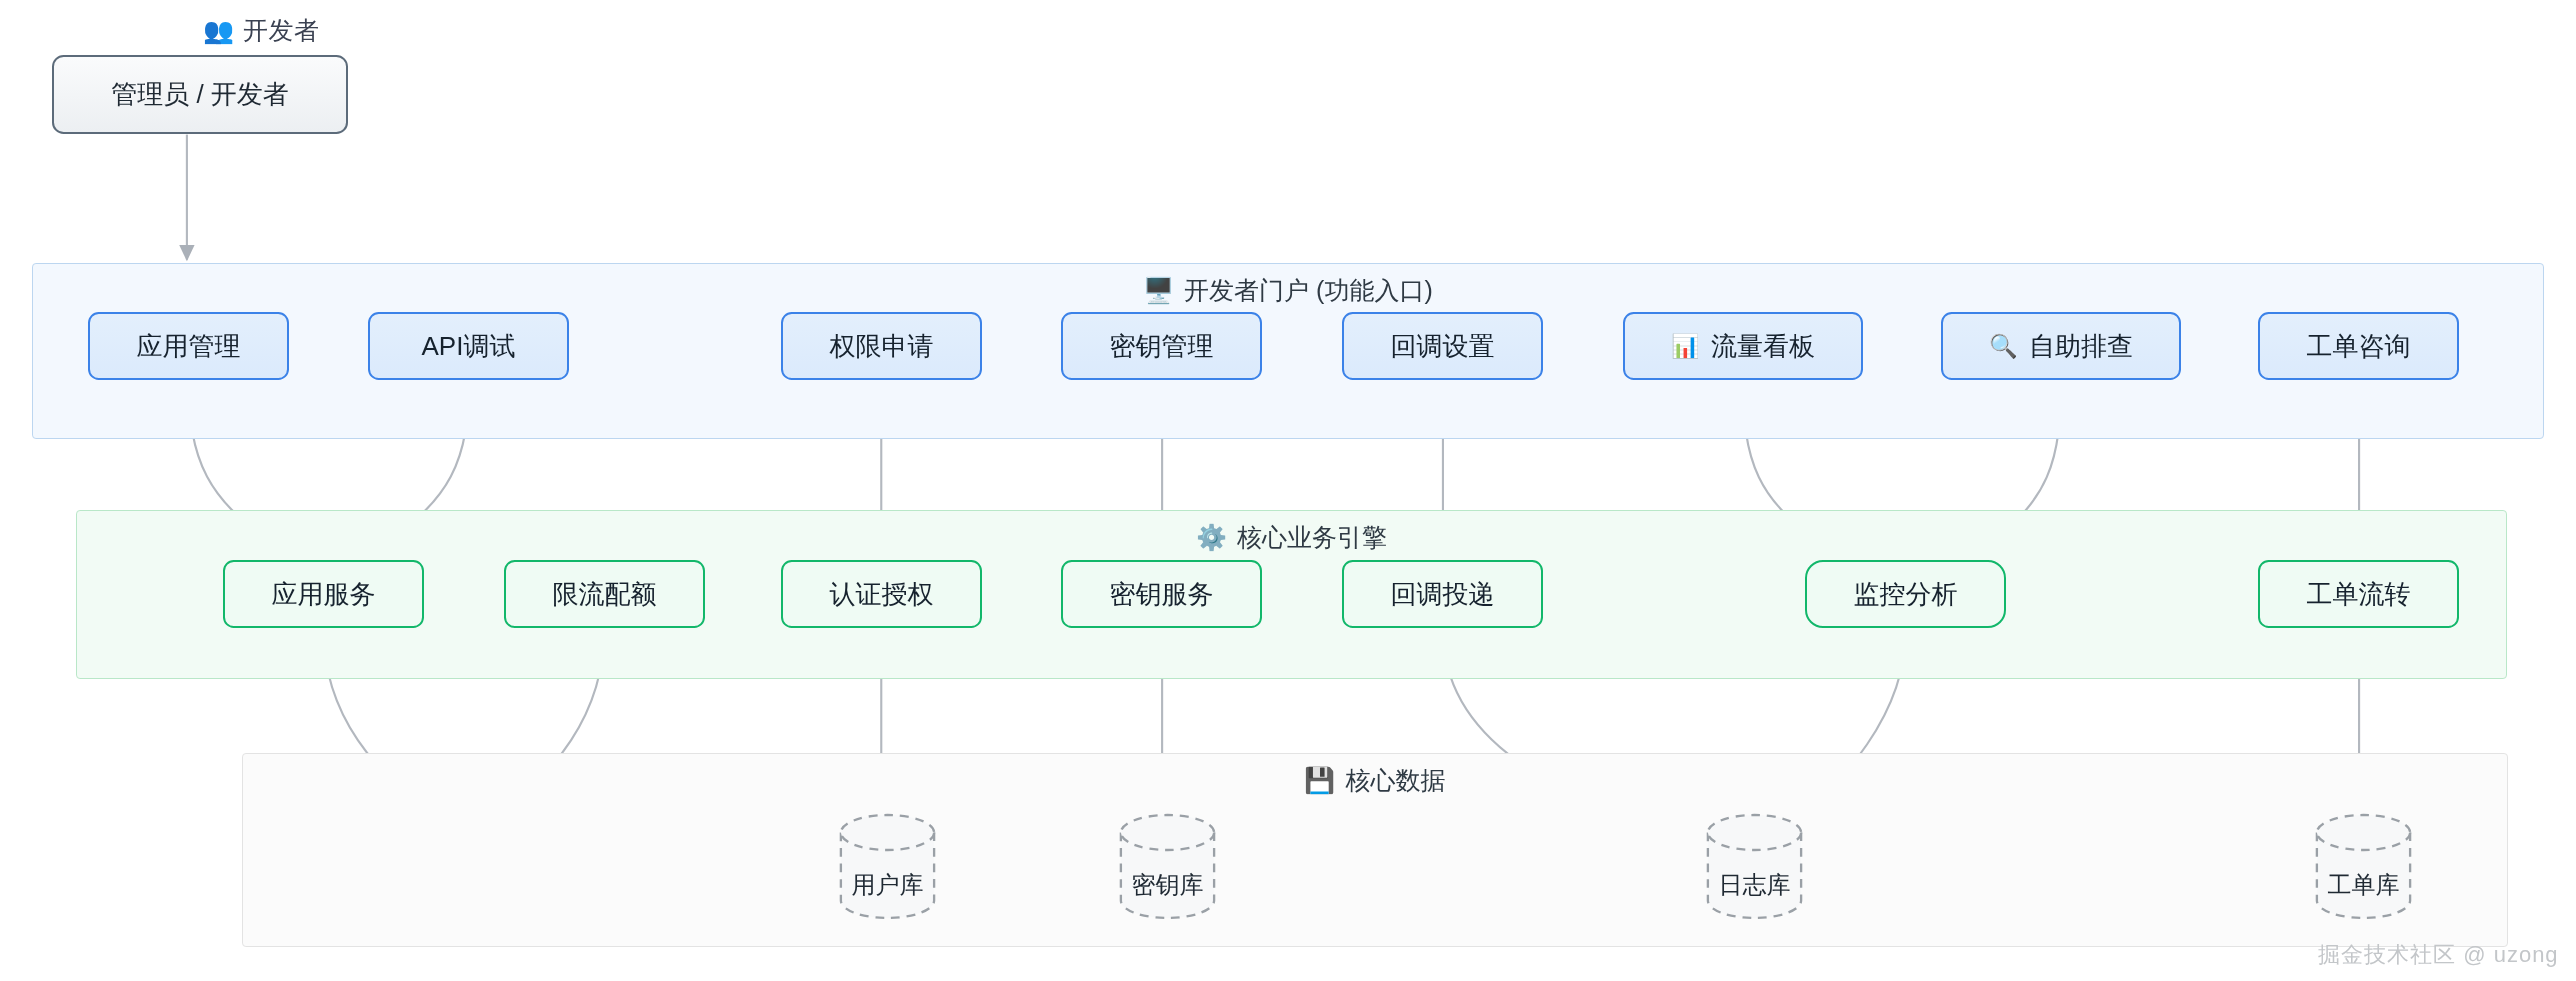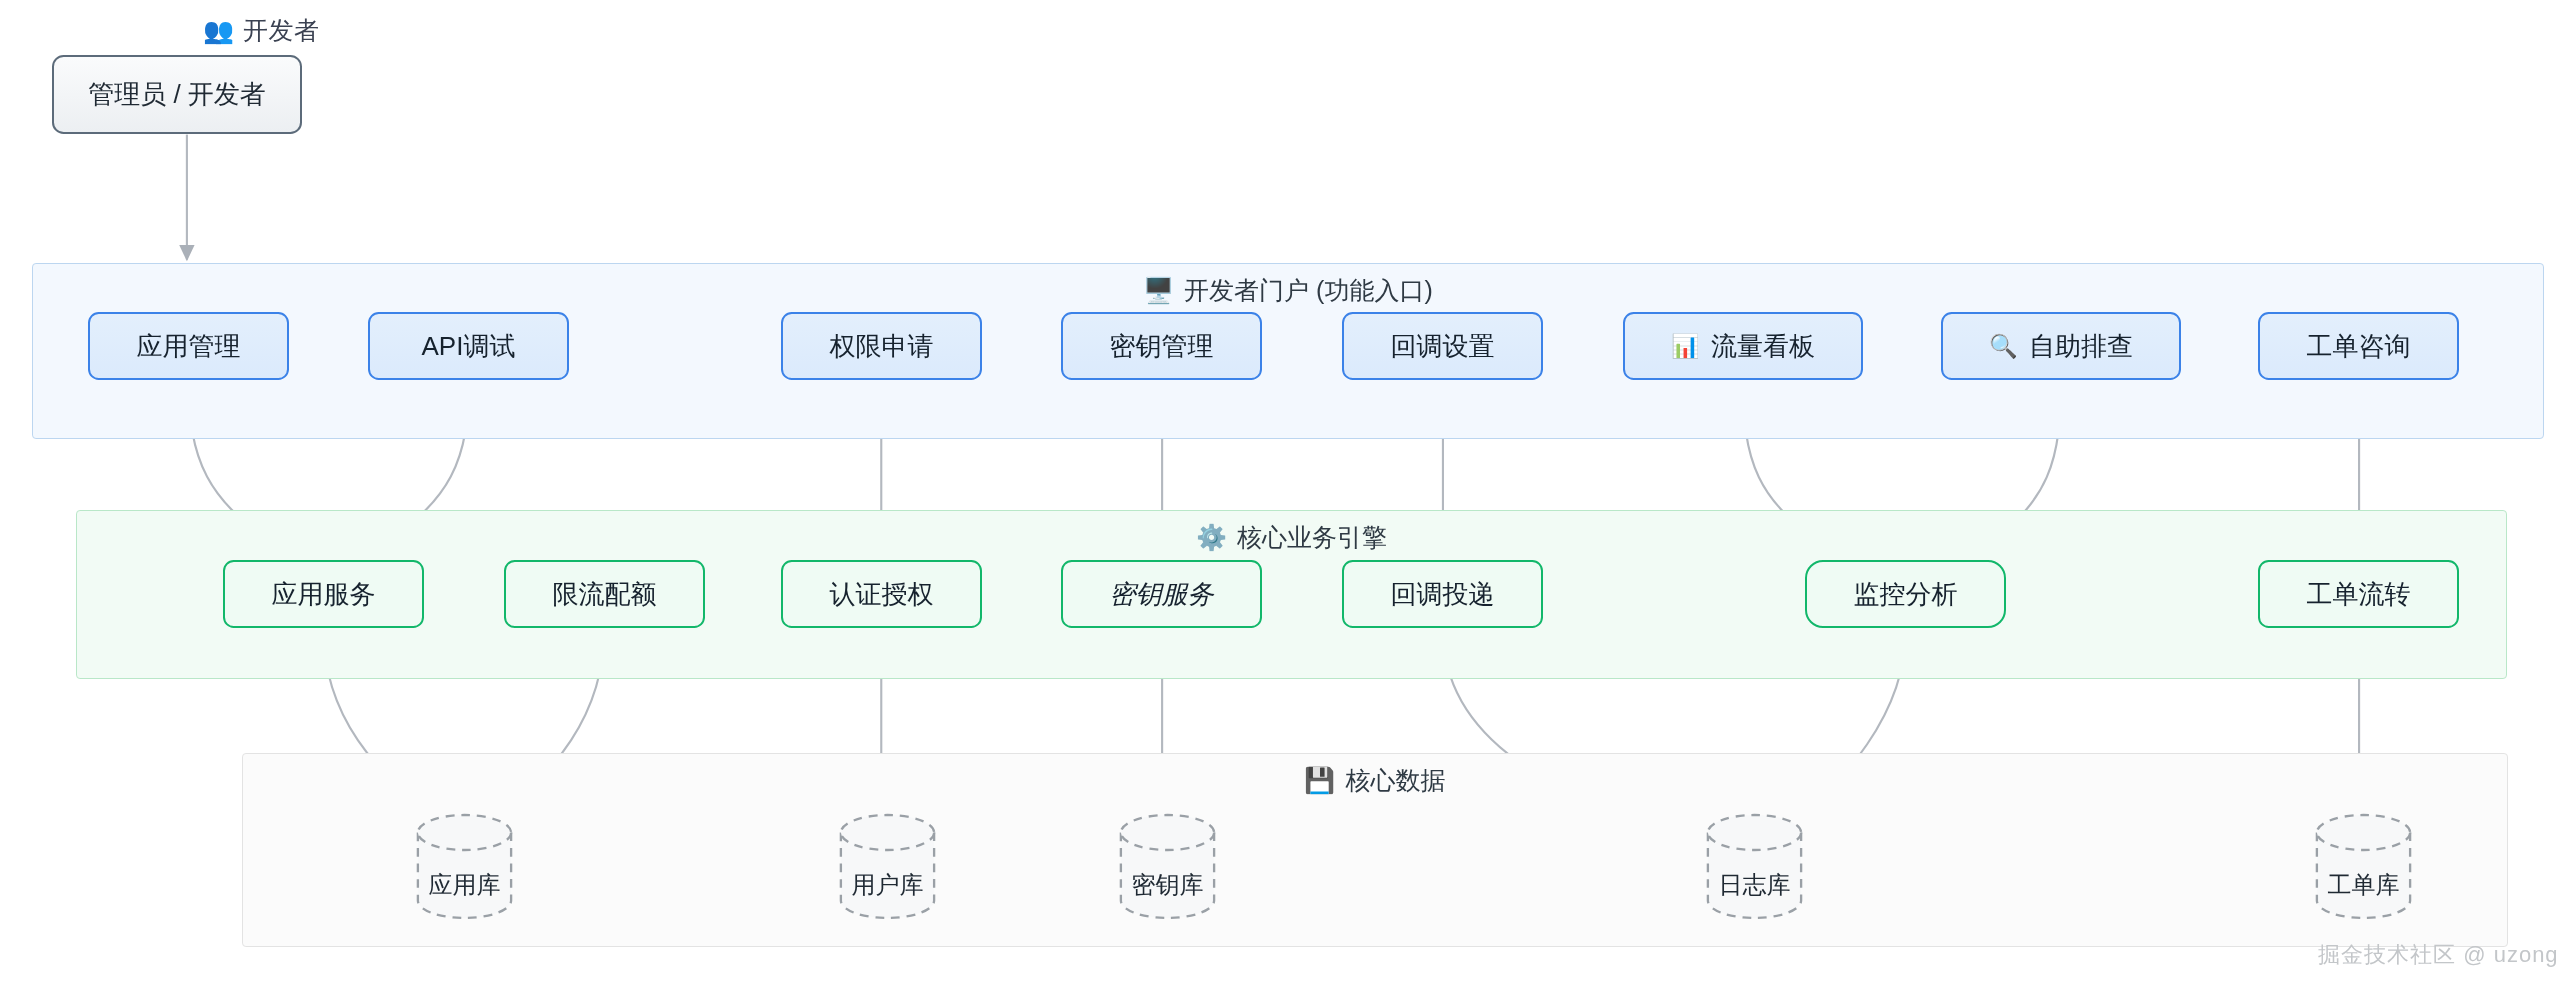--- a/index.html
+++ b/index.html
@@ -34,21 +34,21 @@
     font-size: 25px;
     color: #3b4252;
     letter-spacing: 0.5px;
     z-index: 3;
   }
   .actor-label .ic { margin-right: 7.7px; }
   .actor-box {
     position: absolute;
     left: 52px;
     top: 55px;
-    width: 250px;
+    width: 296px;
     height: 79px;
     box-sizing: border-box;
     border: 2.3px solid #5c6b7a;
     border-radius: 11.6px;
     background: linear-gradient(180deg,#fafbfc 0%,#eceff2 100%);
     display: flex;
     align-items: center;
     justify-content: center;
     font-size: 26px;
     color: #1f2933;
@@ -236,40 +236,33 @@
 
   <div class="node node-blue" style="left: 2258px; top: 312px; width: 201px; height: 68px;">
     <span>工单咨询</span>
   </div>
   <div class="node node-green" style="left: 504px; top: 560px; width: 201px; height: 68px;">
     <span>限流配额</span>
   </div>
   <div class="node node-green" style="left: 781px; top: 560px; width: 201px; height: 68px;">
     <span>认证授权</span>
   </div>
-  <div class="node node-green" style="left: 1061px; top: 560px; width: 201px; height: 68px; font-style: italic;">
+  <div class="node node-green" style="left: 1061px; top: 560px; width: 201px; height: 68px;">
     <span>密钥服务</span>
   </div>
   <div class="node node-green" style="left: 1342px; top: 560px; width: 201px; height: 68px; text-align: center;">
     <span>回调投递</span>
   </div>
   <div class="node node-green" style="left: 1805px; top: 560px; width: 201px; height: 68px; border-radius: 18px;">
     <span>监控分析</span>
   </div>
   <div class="node node-green" style="left: 2258px; top: 560px; width: 201px; height: 68px;">
     <span>工单流转</span>
   </div>
 
-  <div class="db" style="left: 414px; top: 813px;">
-    <svg width="101" height="107" viewBox="0 0 104 110" aria-hidden="true">
-      <path d="M4,20 L4,90 A48,18 0 0 0 100,90 L100,20" fill="#f7f8f9" stroke="#9aa0a6" stroke-width="2.4" stroke-dasharray="9 7"></path>
-      <ellipse cx="52" cy="20" rx="48" ry="18" fill="#f7f8f9" stroke="#9aa0a6" stroke-width="2.4" stroke-dasharray="9 7"></ellipse>
-    </svg>
-    <div class="db-text">应用库</div>
-  </div>
 
   <div class="db" style="left: 837px; top: 813px;">
     <svg width="101" height="107" viewBox="0 0 104 110" aria-hidden="true">
       <path d="M4,20 L4,90 A48,18 0 0 0 100,90 L100,20" fill="#f7f8f9" stroke="#9aa0a6" stroke-width="2.4" stroke-dasharray="9 7"></path>
       <ellipse cx="52" cy="20" rx="48" ry="18" fill="#f7f8f9" stroke="#9aa0a6" stroke-width="2.4" stroke-dasharray="9 7"></ellipse>
     </svg>
     <div class="db-text">用户库</div>
   </div>
 
   <div class="db" style="left: 1117px; top: 813px;">

